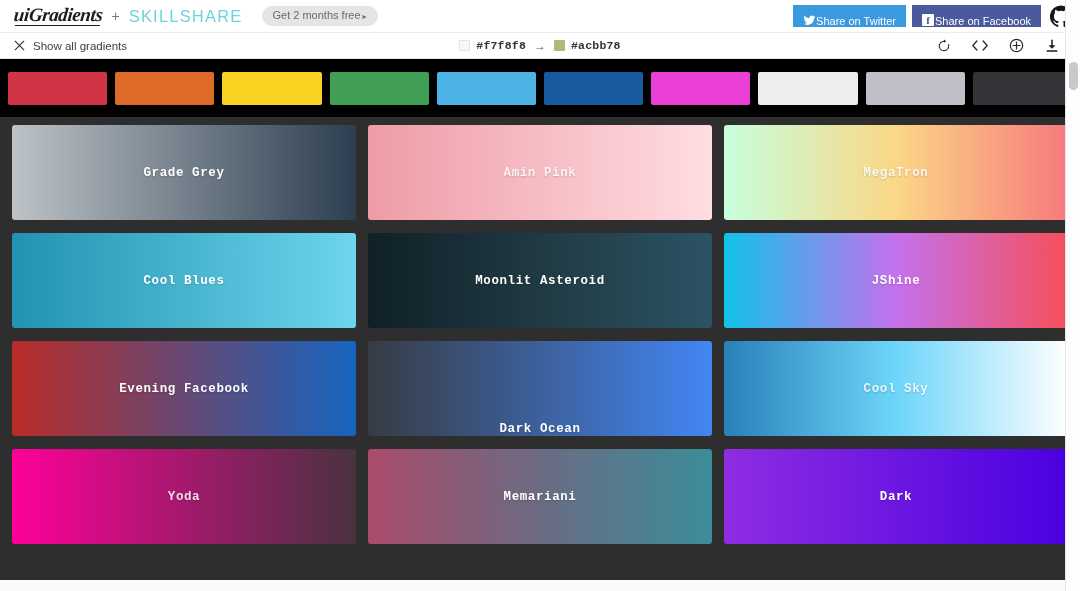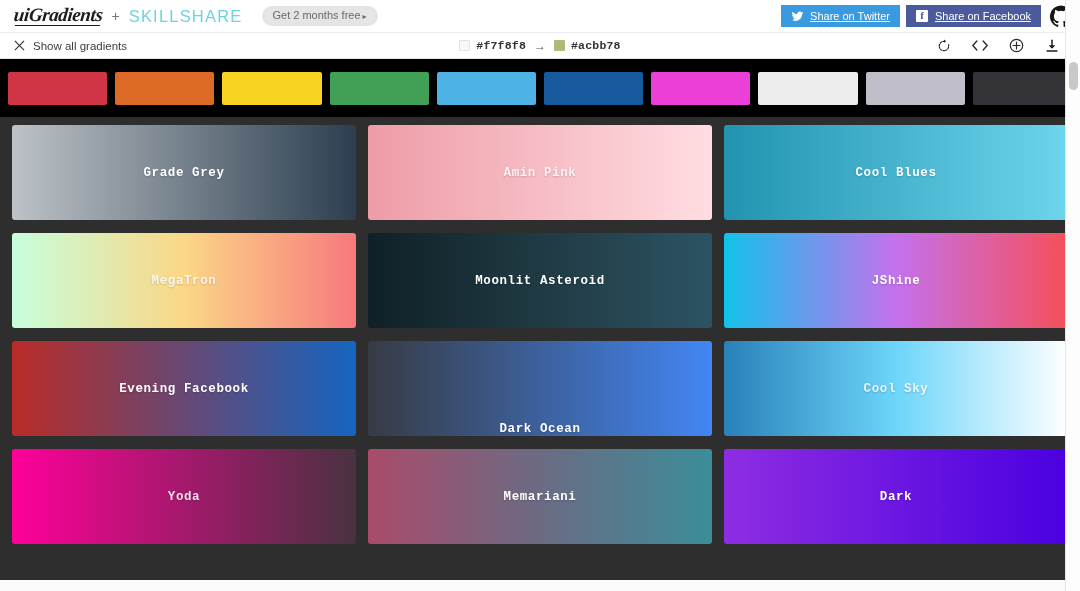--- a/index.html
+++ b/index.html
@@ -44,27 +44,26 @@
     font-size: 11px;
     border-radius: 11px;
     padding: 4px 11px 5px 11px;
     white-space: nowrap;
     line-height: 1;
   }
   .promo-pill .caret { font-size: 8px; margin-left: 2px; }
 
   .header-right { margin-left: auto; display: flex; align-items: center; gap: 6px; }
   .share-btn {
-    display: flex; align-items: center; gap: 6px;
+    display: flex; align-items: flex-end; 
     height: 22px; padding: 0 10px;
     font-size: 11px; color: #fff;
     border: none; cursor: pointer;
     line-height: 1;
     white-space: nowrap;
-    text-decoration: underline;
   }
   .share-tw { background: #3a9ae0; }
   .share-fb { background: #4a5a9c; }
   .sb-ico { width: 13px; height: 13px; display: inline-block; flex: 0 0 auto; }
   .fb-box { background:#fff; color:#4a5a9c; font-family:"Liberation Serif",serif; font-weight:bold; font-size:11px; width:12px;height:12px; display:flex;align-items:center;justify-content:center; border-radius:1px;}
   .gh { width: 22px; height: 22px; margin-left: 3px; cursor:pointer; }
 
   
   .subbar {
     height: 27px; min-height: 27px;
@@ -278,26 +277,26 @@
   </div>
 
   <div class="grid-area">
     <div class="grid">
       <div class="card" style="background-image: linear-gradient(to right, rgb(189, 195, 199) 0%, rgb(44, 62, 80) 100%);">
           <span class="card-title">Grade Grey</span>
         </div>
       <div class="card" style="background-image: linear-gradient(to right, rgb(238, 156, 167) 0%, rgb(255, 221, 225) 100%);">
           <span class="card-title soft">Amin Pink</span>
         </div>
+      <div class="card" style="background-image: linear-gradient(to right, rgb(198, 255, 221) 0%, rgb(251, 215, 134) 50%, rgb(247, 121, 125) 100%);">
+          <span class="card-title soft">MegaTron</span>
+        </div>
       <div class="card" style="background-image: linear-gradient(to right, rgb(33, 147, 176) 0%, rgb(109, 213, 237) 100%);">
           <span class="card-title">Cool Blues</span>
         </div>
-      <div class="card" style="background-image: linear-gradient(to right, rgb(198, 255, 221) 0%, rgb(251, 215, 134) 50%, rgb(247, 121, 125) 100%);">
-          <span class="card-title soft">MegaTron</span>
-        </div>
       <div class="card" style="background-image: linear-gradient(to right, rgb(15, 32, 39) 0%, rgb(32, 58, 67) 50%, rgb(44, 83, 100) 100%);">
           <span class="card-title">Moonlit Asteroid</span>
         </div>
       <div class="card" style="background-image: linear-gradient(to right, rgb(18, 194, 233) 0%, rgb(196, 113, 237) 50%, rgb(246, 79, 89) 100%);">
           <span class="card-title">JShine</span>
         </div>
       <div class="card" style="background-image: linear-gradient(to right, rgb(185, 43, 39) 0%, rgb(21, 101, 192) 100%);">
           <span class="card-title">Evening Facebook</span>
         </div>
       <div class="card" style="background-image: linear-gradient(to right, rgb(55, 59, 68) 0%, rgb(66, 134, 244) 100%); align-items: flex-end;">

